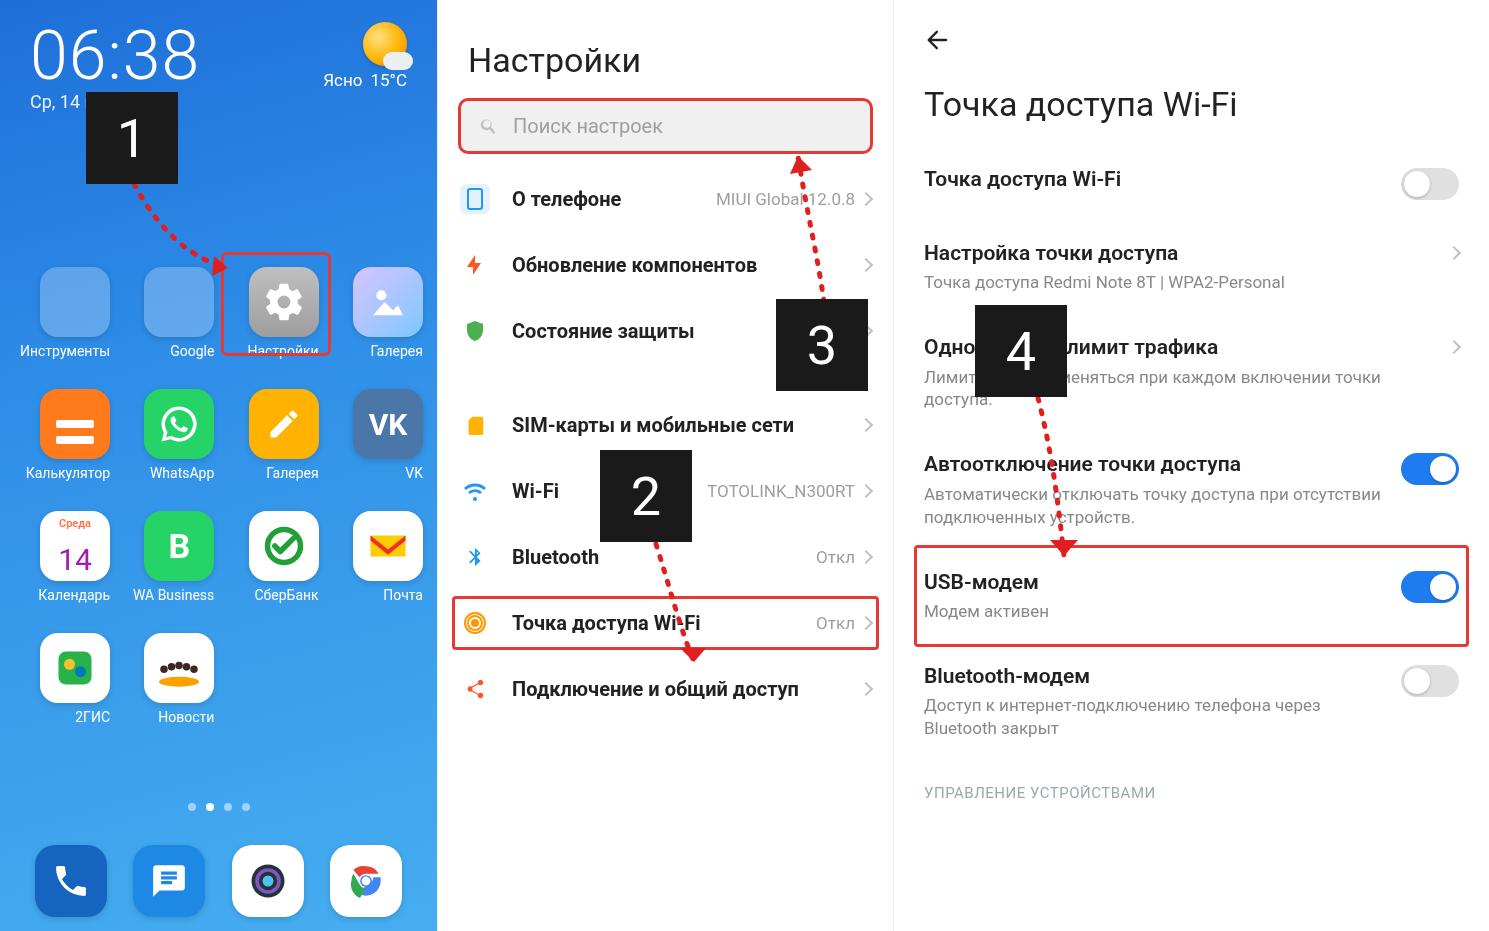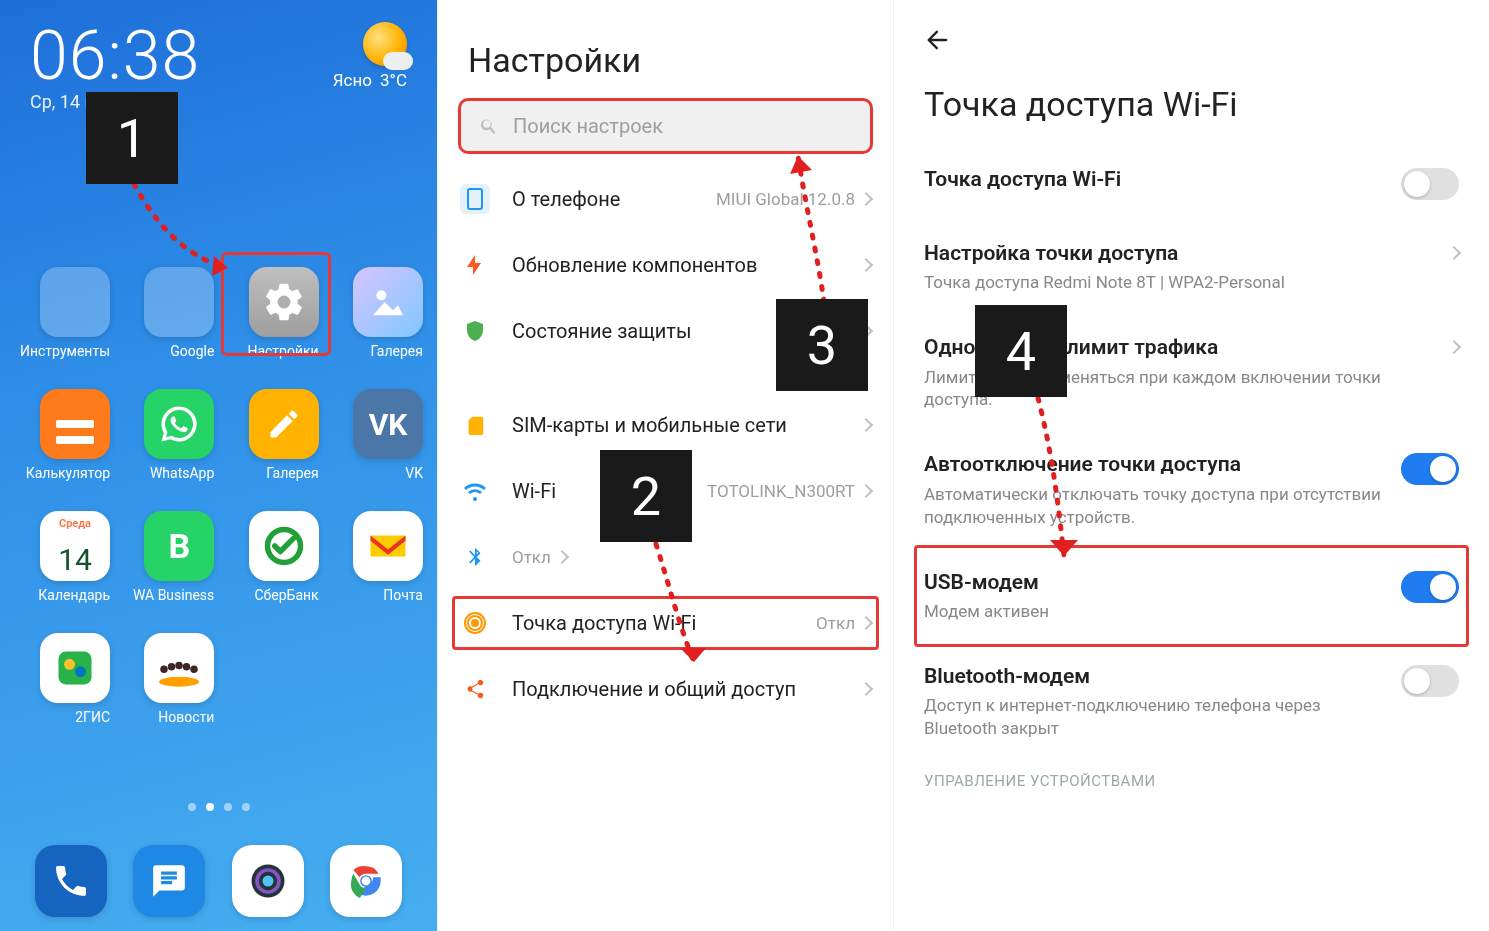--- a/index.html
+++ b/index.html
@@ -30,63 +30,63 @@
     .dock { position:absolute; left:0; right:0; bottom:14px; display:flex; justify-content:space-around; padding:0 22px; }
     .dock .icon-box { width:72px; height:72px; border-radius:20px; }
     
     .panel-settings { width:456px; background:#fff; color:#222; border-left:1px solid #eee; position:relative; }
     .settings-title { font-size:34px; font-weight:400; padding:40px 0 18px 30px; }
     .search-wrap { margin:0 20px; height:56px; background:#f0f0f0; border-radius:10px; display:flex; align-items:center; padding:0 18px; color:#9e9e9e; font-size:20px; gap:14px; border:3px solid #e53935; }
     .search-wrap svg { width:20px; height:20px; opacity:.6; }
     .list { margin-top:12px; }
     .item { display:flex; align-items:center; padding:18px 22px 18px 22px; font-size:20px; color:#222; position:relative; }
     .item .ic { width:30px; height:30px; border-radius:6px; margin-right:22px; flex:none; display:flex; align-items:center; justify-content:center; }
-    .item .name { flex:1; font-weight:400; }
+    .item .name { flex:1; font-weight:700; }
     .item .val { color:#9e9e9e; font-size:17px; margin-right:6px; }
     .item .chev { width:10px; height:10px; border-top:2px solid #c0c0c0; border-right:2px solid #c0c0c0; transform:rotate(45deg); }
     .gap { height:28px; }
     .hl-item { position:absolute; inset:6px 14px 6px 14px; border:3px solid #e53935; border-radius:4px; pointer-events:none; }
     
     .panel-hotspot { flex:1; background:#fff; color:#222; border-left:1px solid #eee; position:relative; padding:0 30px; }
     .back-btn { padding:26px 0 0 0; }
     .back-btn svg { width:28px; height:28px; }
     .hotspot-title { font-size:34px; font-weight:400; margin:26px 0 22px 0; }
     .hrow { display:flex; align-items:flex-start; padding:20px 0; position:relative; }
     .hrow .txt { flex:1; padding-right:16px; }
     .hrow .ttl { font-size:21px; font-weight:600; color:#222; line-height:1.3; }
     .hrow .sub { font-size:17px; color:#888; margin-top:4px; line-height:1.35; }
     .hrow .chev { width:10px; height:10px; border-top:2px solid #c0c0c0; border-right:2px solid #c0c0c0; transform:rotate(45deg); margin-top:8px; flex:none; }
     .toggle { width:58px; height:32px; border-radius:32px; background:#e0e0e0; position:relative; flex:none; margin-top:2px; }
     .toggle::after { content:""; position:absolute; width:26px; height:26px; border-radius:50%; background:#fff; top:3px; left:3px; box-shadow:0 1px 3px rgba(0,0,0,.25); transition:none; }
     .toggle.on { background:#1e7cf0; }
     .toggle.on::after { left:29px; }
-    .section-label { font-size:15px; color:#9aa; letter-spacing:.5px; margin-top:12px; text-transform:uppercase; }
+    .section-label { font-size:15px; color:#9aa; letter-spacing:.5px; margin-top:24px; text-transform:uppercase; }
     
     .step { position:absolute; width:92px; height:92px; background:#1a1a1a; color:#fff; font-family:Georgia,"Times New Roman",serif; font-size:54px; display:flex; align-items:center; justify-content:center; z-index:50; }
     svg.arrow { position:absolute; z-index:49; pointer-events:none; overflow:visible; }
     .arrow path { stroke:#e02020; stroke-width:5; stroke-dasharray:3 10; stroke-linecap:round; fill:none; }
     .arrow .head { fill:#e02020; stroke:none; }
     
     .cal-top{position:absolute;top:6px;left:0;right:0;text-align:center;font-size:11px;color:#ff7043;font-weight:600}
-    .cal-num{position:absolute;bottom:4px;left:0;right:0;text-align:center;font-size:30px;color:#14532d;font-weight:400}
+    .cal-num{position:absolute;bottom:4px;left:0;right:0;text-align:center;font-size:30px;color:#a21caf;font-weight:400}
   </style>
 </head>
 <body>
 
 <div class="panel panel-home">
   <div class="status-bar">
     <div class="clock">
       <div class="time">06:38</div>
       <div class="date">Ср, 14 июля</div>
     </div>
     <div class="weather">
       <div class="weather-icon"></div>
       <div class="weather-text">
         <span>Ясно</span>
-        <span>3°C</span>
+        <span>15°C</span>
       </div>
     </div>
   </div>
 
   <div class="grid">
 
     <div class="row">
       <div class="app">
         <div class="icon-box folder">
           <div style="background:#4fc3f7"></div>
@@ -325,20 +325,21 @@
       <div class="name">Wi-Fi</div>
       <div class="val">TOTOLINK_N300RT</div>
       <div class="chev"></div>
     </div>
     <div class="item">
       <div class="ic">
           <svg viewBox="0 0 24 24" width="22" height="22" fill="#2196f3">
             <path d="M12 2v8L7 5 5.6 6.4 11.2 12 5.6 17.6 7 19l5-5v8l6-6-4-4 4-4zm2 4 1.5 1.5L14 9zm0 10 1.5-1.5L14 13z"></path>
           </svg>
         </div>
+      <div class="name">Bluetooth</div>
       <div class="val">Откл</div>
       <div class="chev"></div>
     </div>
     <div class="item" style="position:relative">
       <div class="ic">
           <svg viewBox="0 0 24 24" width="24" height="24" fill="none" stroke="#ff9800" stroke-width="2">
             <circle cx="12" cy="12" r="3" fill="#ff9800"></circle>
             <circle cx="12" cy="12" r="7"></circle>
             <circle cx="12" cy="12" r="10"></circle>
           </svg>

